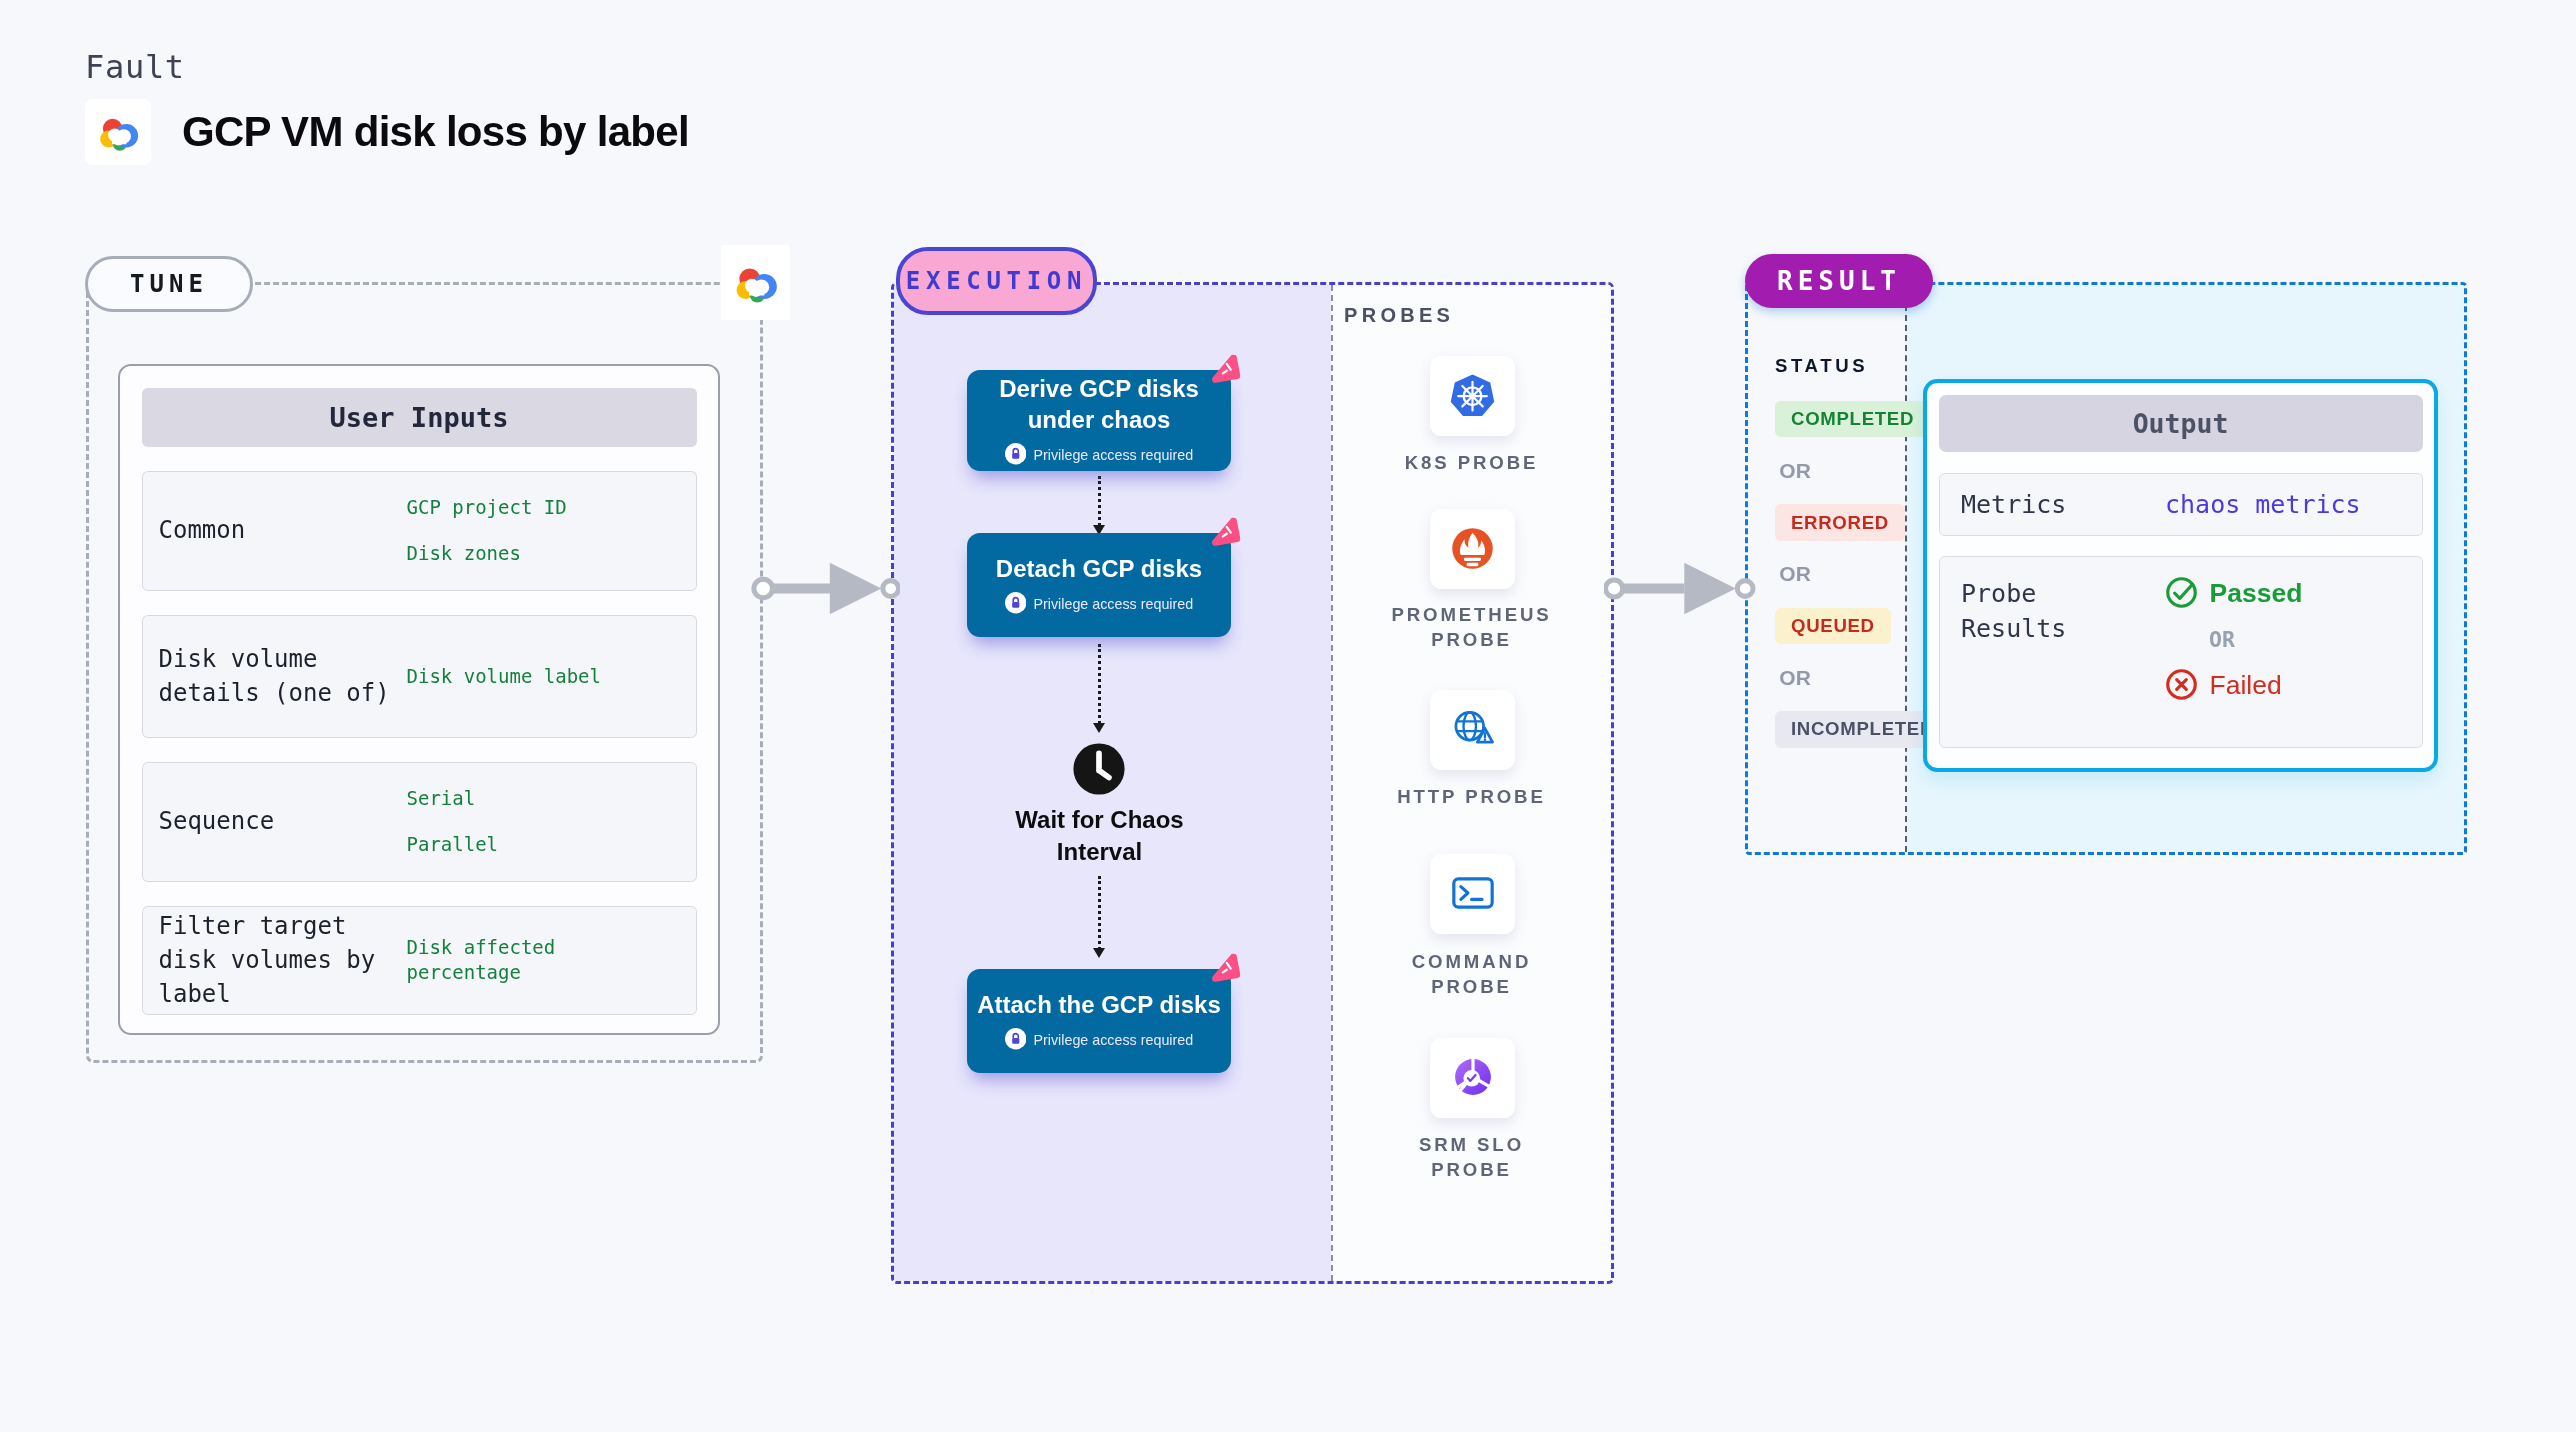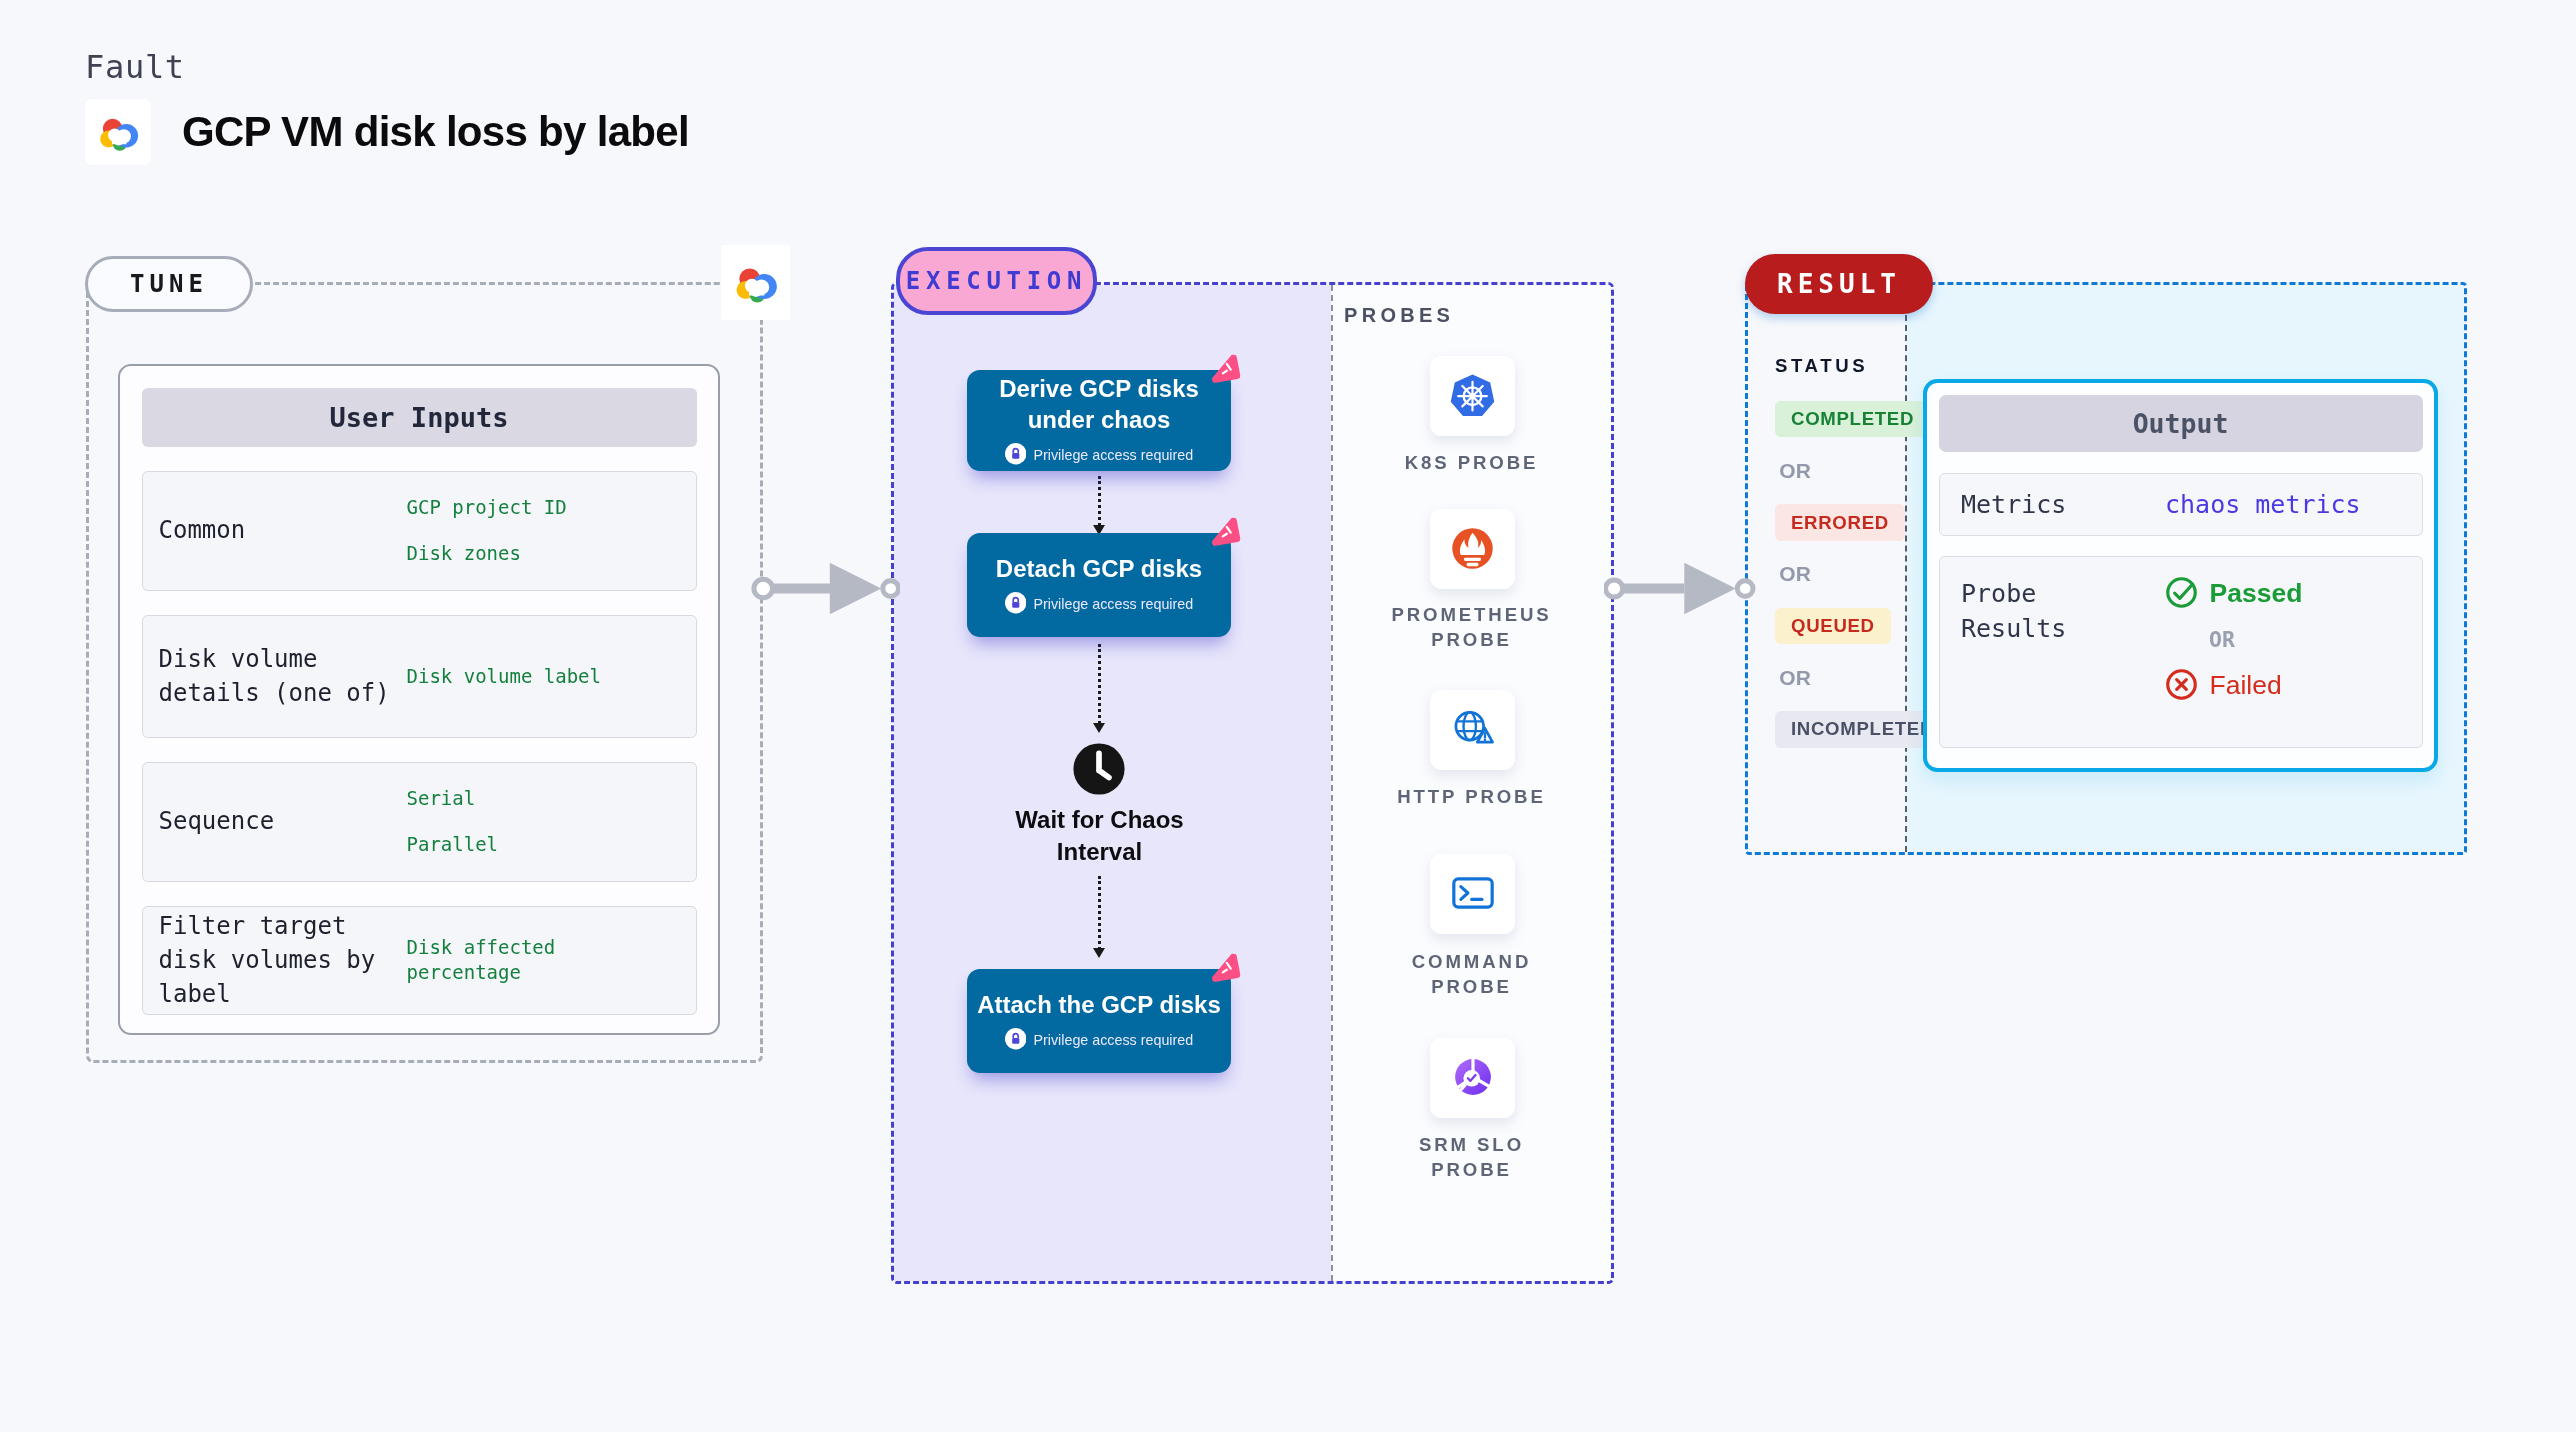--- a/index.html
+++ b/index.html
@@ -58,21 +58,21 @@
   #probes-label{left:1344px;top:304px;font-size:20px;font-weight:bold;letter-spacing:4.3px;color:#4b5163;}
   .probe-card{left:1430px;width:85px;height:80px;background:#fff;border-radius:11.5px;
               box-shadow:0 5.7px 13px rgba(60,70,120,.12);z-index:2;}
   .probe-label{left:1364px;width:215px;text-align:center;font-size:18.6px;font-weight:bold;
                letter-spacing:2.9px;color:#5e6576;line-height:1.35;}
 
   
   #result-box{left:1745px;top:282px;width:722px;height:573px;border:3.6px dashed #0d79d8;border-radius:4.3px;box-sizing:border-box;}
   .result-cyan{position:absolute;left:157px;top:0;right:0;height:100%;background:#e7f6fd;border-radius:0 2.9px 2.9px 0;}
   .result-divider{position:absolute;left:157px;top:0;bottom:0;border-left:2.1px dashed #565b6e;}
-  #result-pill{left:1745px;top:254px;width:188px;height:60px;background:#b91c1c;border-radius:32px;
+  #result-pill{left:1745px;top:254px;width:188px;height:54px;background:#a21caf;border-radius:32px;
                font-size:26px;font-weight:bold;color:#fff;letter-spacing:5px;z-index:3;box-shadow:0 4.3px 10px rgba(12,114,212,.3);}
   #status-label{left:1775px;top:355px;font-size:18.6px;font-weight:bold;letter-spacing:3.6px;color:#0f172a;}
   #status-column{left:1775px;top:401px;display:flex;flex-direction:column;align-items:flex-start;gap:21.5px;}
   .badge{padding:7.2px 16px;border-radius:5.7px;font-size:18.6px;font-weight:bold;letter-spacing:0.7px;}
   .badge.completed{background:#d9f1d9;color:#178234;padding-left:16px;}
   .badge.errored{background:#fbe6e4;color:#c52a1d;}
   .badge.queued{background:#fbf1cd;color:#c52a1d;}
   .badge.incompleted{background:#e8e9f0;color:#4a5166;}
   .or-sep{font-size:21px;font-weight:bold;color:#9399aa;margin-left:4.3px;}
 

